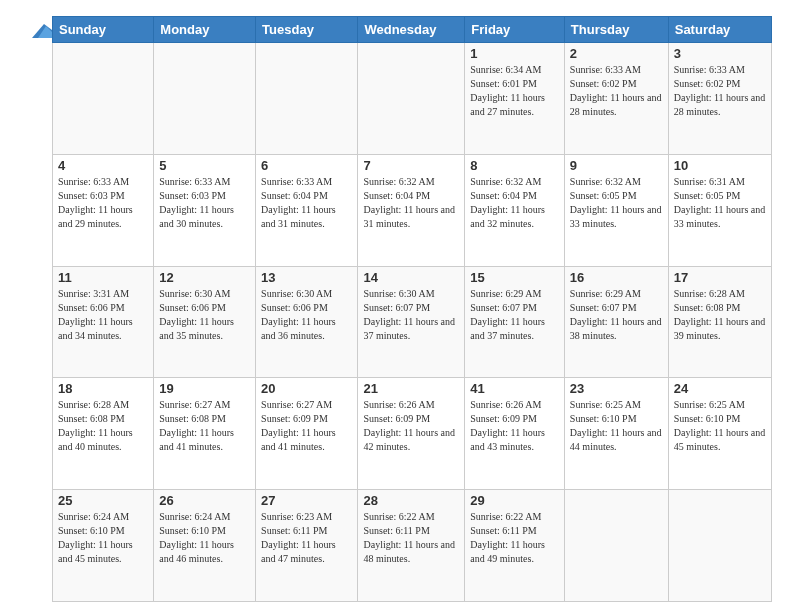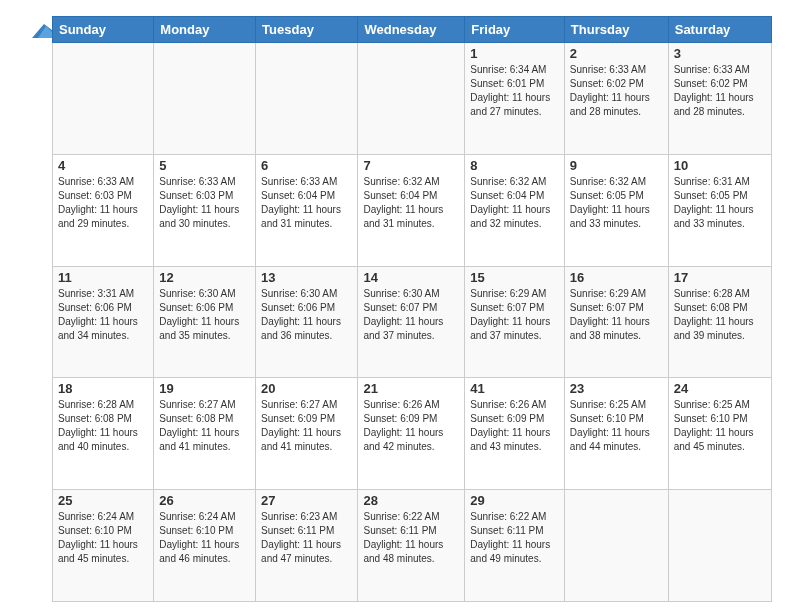--- a/index.html
+++ b/index.html
@@ -95,20 +95,21 @@
     .day-num {
       font-size: 13px;
       font-weight: bold;
       display: block;
       margin-bottom: 2px;
     }
     .day-info {
       font-size: 10px;
       line-height: 1.4;
       color: #333;
+      font-family: Liberation Serif, serif;
     }
     td.empty {
       background: #f5f5f5;
     }
   </style>
 </head>
 <body>
 
 <div class="page">
   <div class="header">

